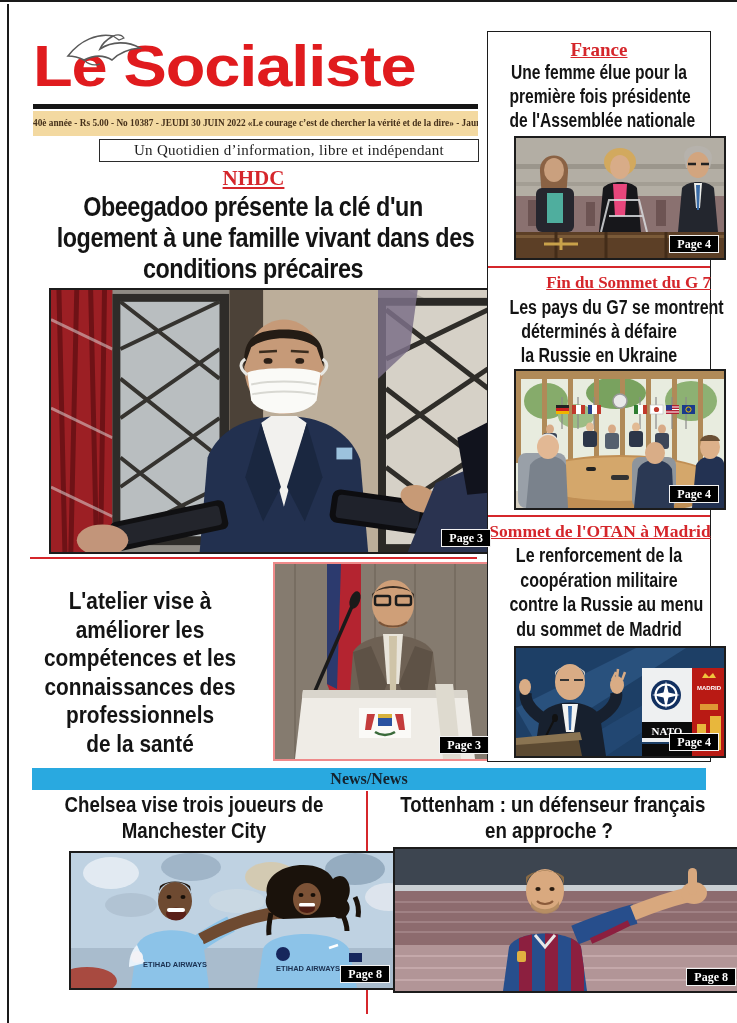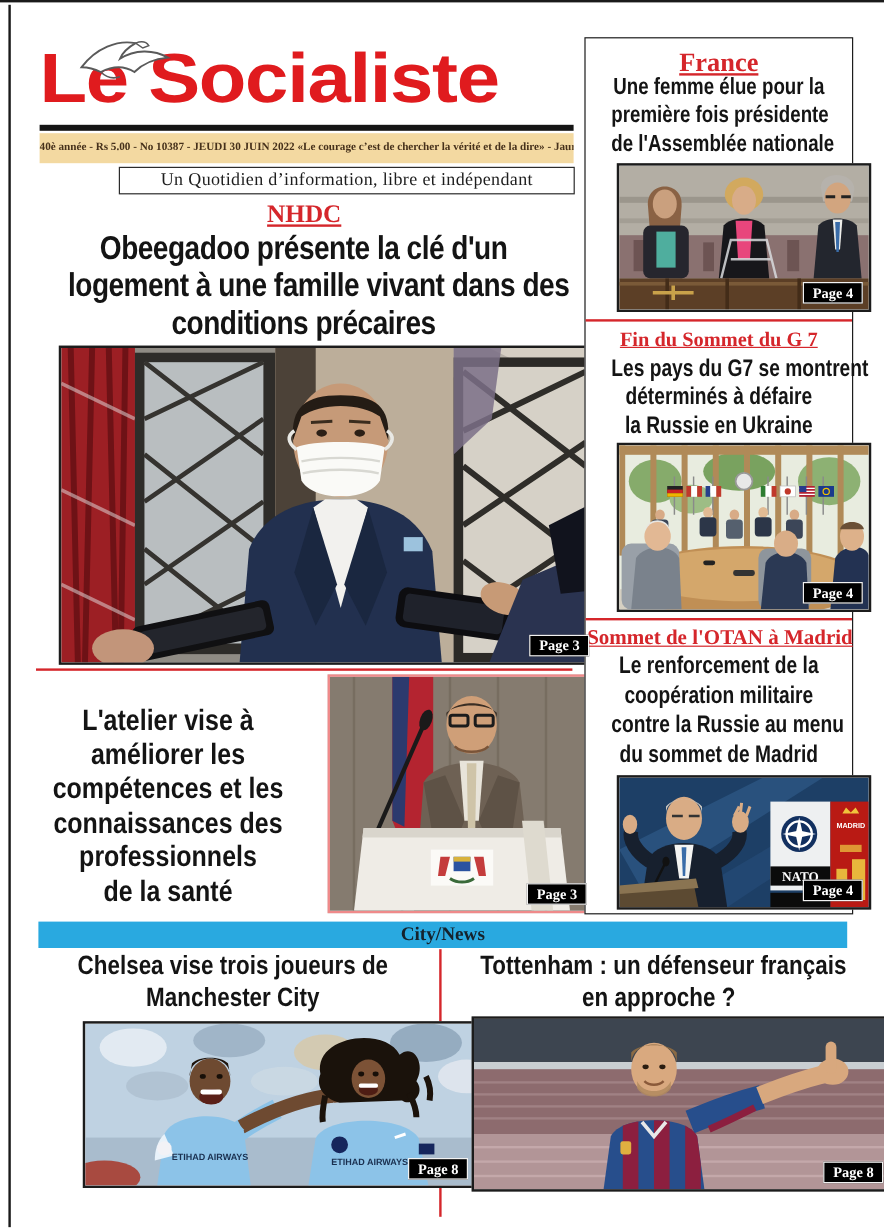--- a/index.html
+++ b/index.html
@@ -153,21 +153,21 @@
         <rect x="-7" y="-8" width="14" height="4" fill="#d8b23c"></rect>
         <path d="M-10 10 C-4 14 4 14 10 10" stroke="#3a6a3a" stroke-width="2.5" fill="none"></path>
       </g>
       <polygon points="160,120 178,120 186,195 168,195" fill="#dedacf"></polygon>
     </svg>
     <div class="plabel">Page 3</div>
   </div>
 
   <div class="abs right-col"></div>
 
-  <div class="abs kicker" style="left:487px;top:39px;width:224px;font-size:22px;">France</div>
+  <div class="abs kicker" style="left:487px;top:39px;width:224px;font-size:19px;">France</div>
   <div class="abs hl-block cond80" style="left:487px;top:60px;width:224px;font-size:19.5px;line-height:24px;">
     <div>Une femme élue pour la</div>
     <div>première fois présidente</div>
     <div>de l'Assemblée nationale</div>
   </div>
   <div class="photo" style="left:493px;top:136px;width:212px;height:124px;">
     <svg viewBox="0 0 208 120" preserveAspectRatio="none">
       <rect width="208" height="120" fill="#b3aea4"></rect>
       <rect y="26" width="208" height="5" fill="#9b968c"></rect>
       <rect y="44" width="208" height="4" fill="#a39e94"></rect>
@@ -194,21 +194,21 @@
       <rect y="94" width="208" height="26" fill="#5c3f26"></rect>
       <rect y="97" width="208" height="3" fill="#7a5a38"></rect>
       <path d="M40 94 V120 M90 94 V120 M150 94 V120" stroke="#432c18" stroke-width="3"></path>
       <path d="M28 106 h34 M45 100 v12" stroke="#c9a24a" stroke-width="3"></path>
     </svg>
     <div class="plabel">Page 4</div>
   </div>
 
   <div class="abs rule-red" style="left:488px;top:266px;width:222px;height:2px;"></div>
 
-  <div class="abs kicker" style="left:487px;top:273px;width:224px;font-size:17px;">Fin du Sommet du G 7</div>
+  <div class="abs kicker" style="left:487px;top:273px;width:224px;font-size:17px;text-align:right;">Fin du Sommet du G 7</div>
   <div class="abs hl-block cond80" style="left:487px;top:295px;width:224px;font-size:20px;line-height:24px;">
     <div>Les pays du G7 se montrent</div>
     <div>déterminés à défaire</div>
     <div>la Russie en Ukraine</div>
   </div>
   <div class="photo" style="left:493px;top:369px;width:212px;height:141px;">
     <svg viewBox="0 0 208 137" preserveAspectRatio="none">
       <rect width="208" height="137" fill="#e8ecdf"></rect>
       <ellipse cx="30" cy="30" rx="22" ry="18" fill="#86ab6b"></ellipse>
         <ellipse cx="100" cy="22" rx="30" ry="16" fill="#79a25f"></ellipse>
@@ -327,21 +327,21 @@
       <path d="M44 32 h9 m5 0 h9" stroke="#333" stroke-width="2"></path>
       <path d="M30 88 L38 72" stroke="#111" stroke-width="2"></path>
       <ellipse cx="39" cy="70" rx="3" ry="4" fill="#111"></ellipse>
       <polygon points="0,94 62,88 66,108 0,108" fill="#5c4a32"></polygon>
       <polygon points="0,90 64,84 66,92 0,97" fill="#8a7452"></polygon>
     </svg>
     <div class="plabel">Page 4</div>
   </div>
 
   <div class="abs foot-banner">
-    <span>City/News</span>
+    <span>News/News</span>
   </div>
   <div class="abs rule-red" style="left:366px;top:791px;width:2px;height:223px;"></div>
 
   <div class="abs hl-block cond" style="left:26px;top:792px;width:336px;font-size:22px;line-height:25.5px;">
     <div>Chelsea vise trois joueurs de</div>
     <div>Manchester City</div>
   </div>
   <div class="abs hl-block cond" style="left:374px;top:792px;width:350px;font-size:22px;line-height:25.5px;">
     <div>Tottenham : un défenseur français</div>
     <div>en approche ?</div>

